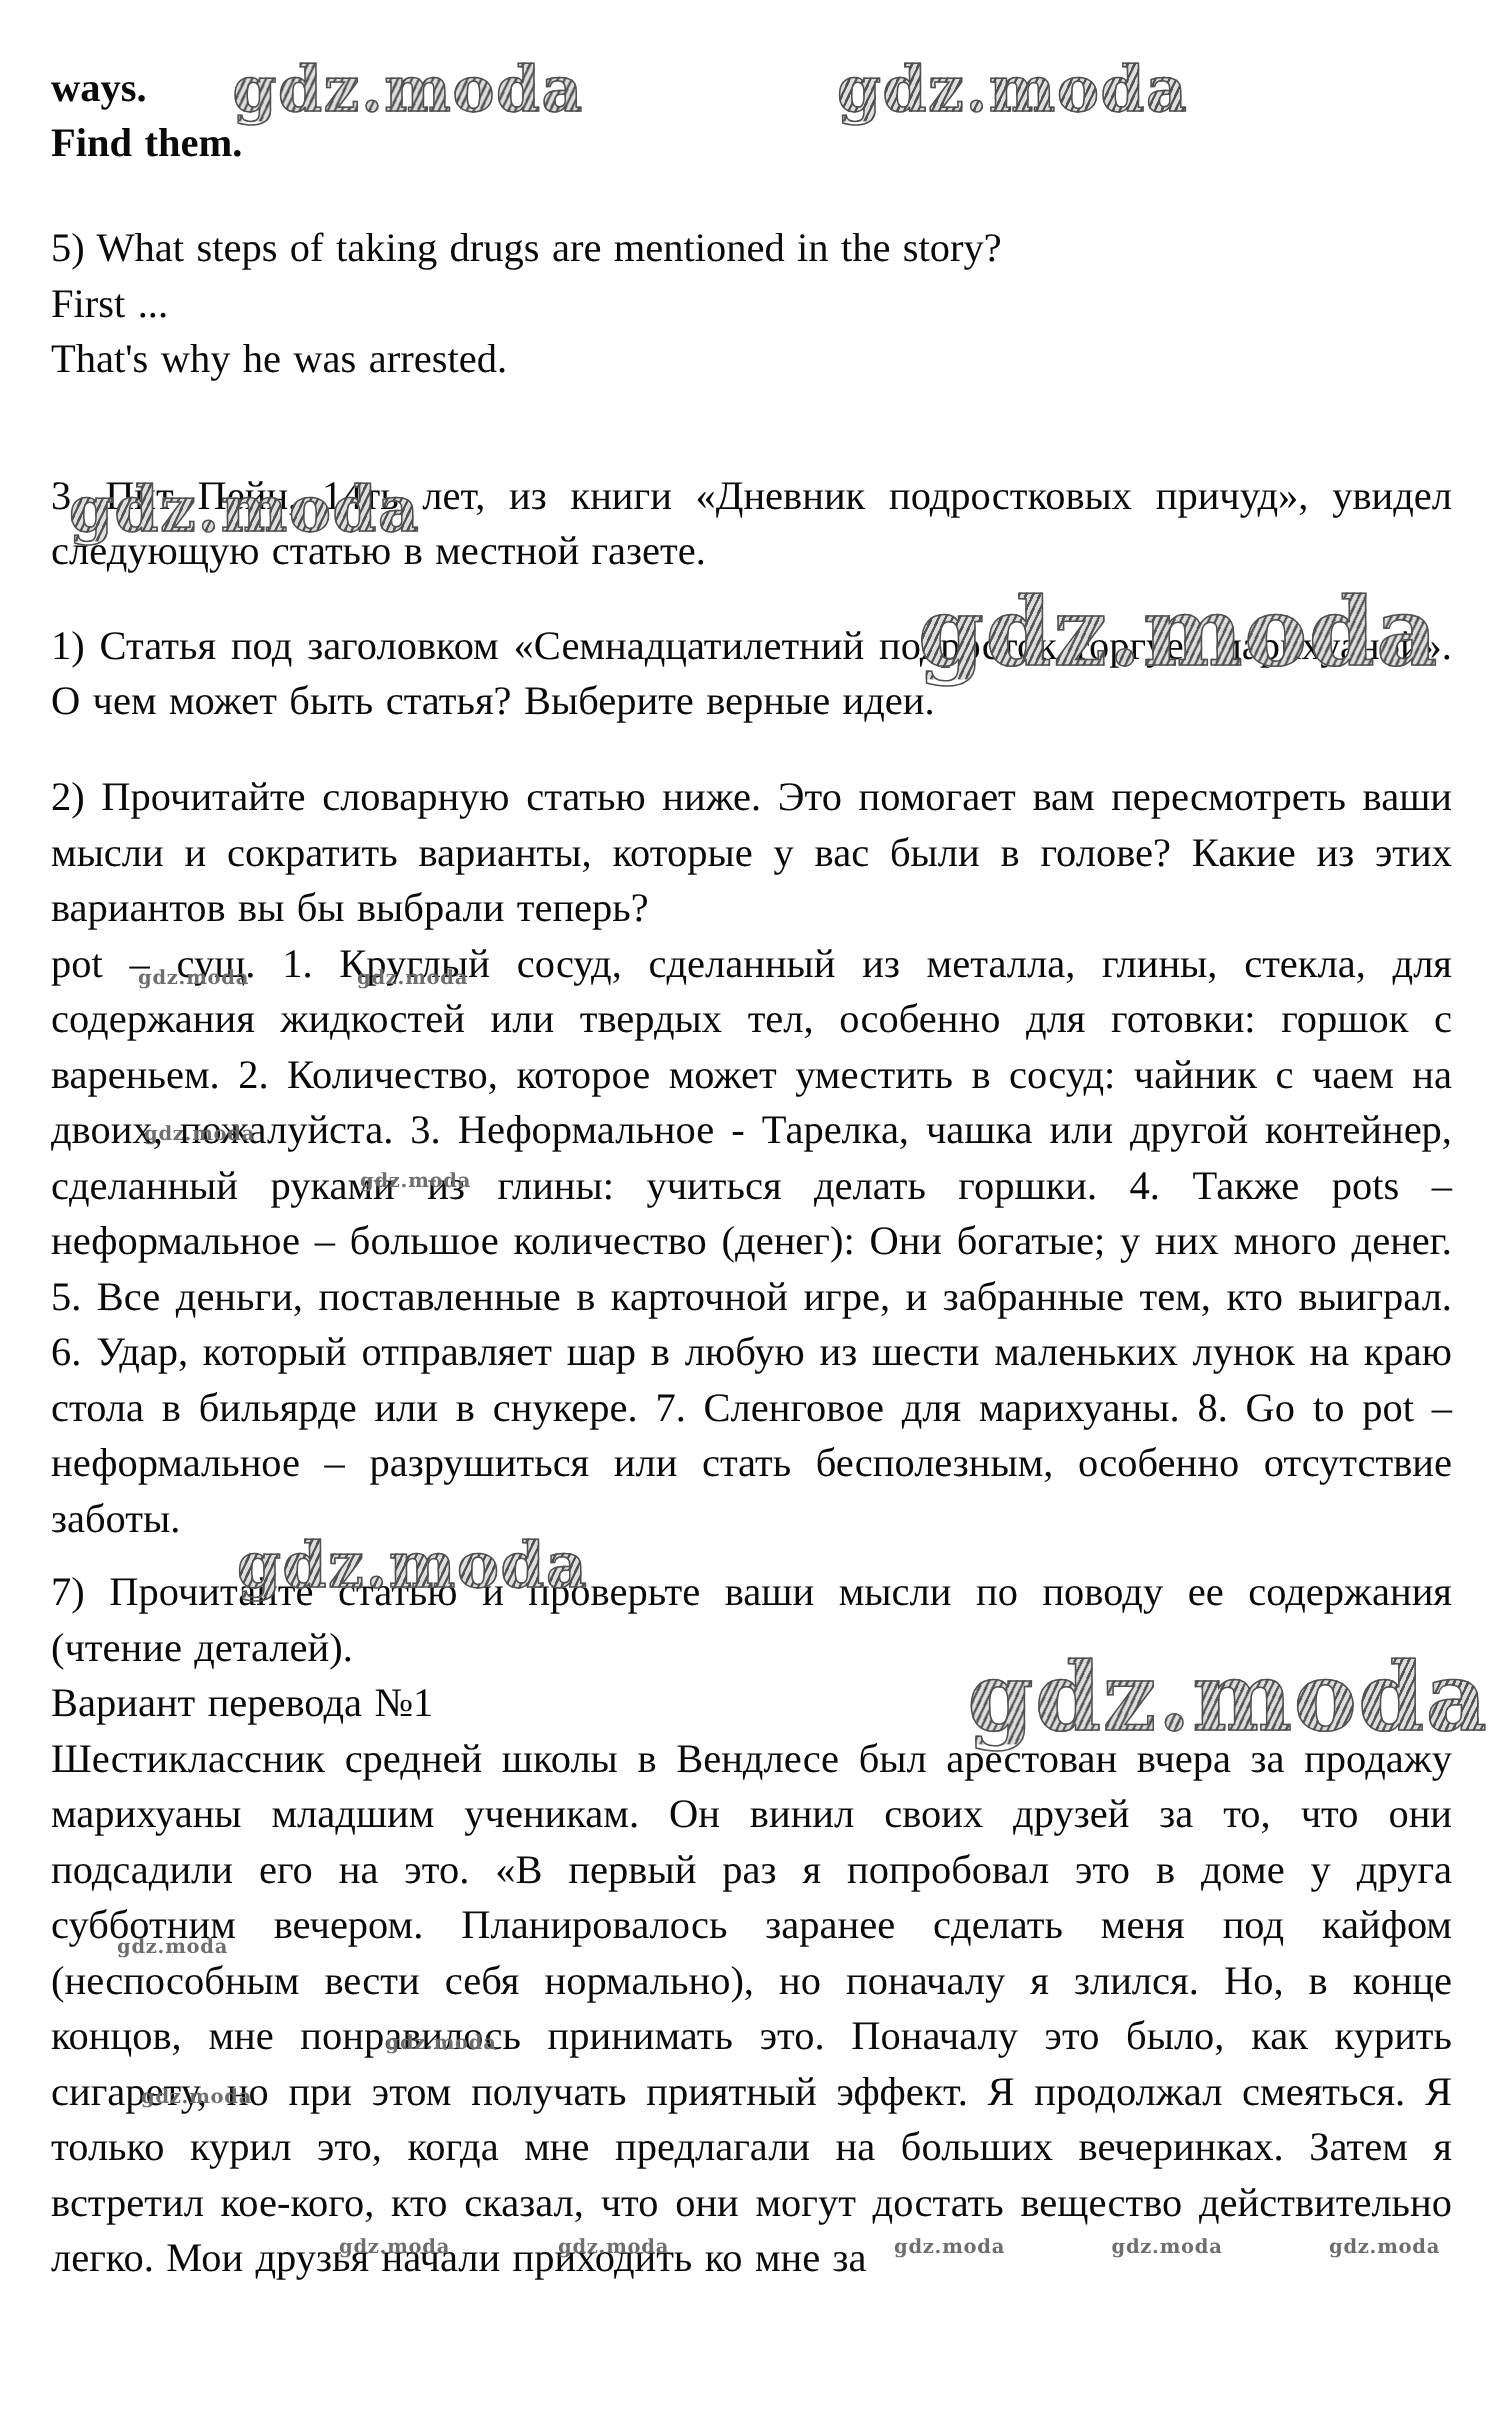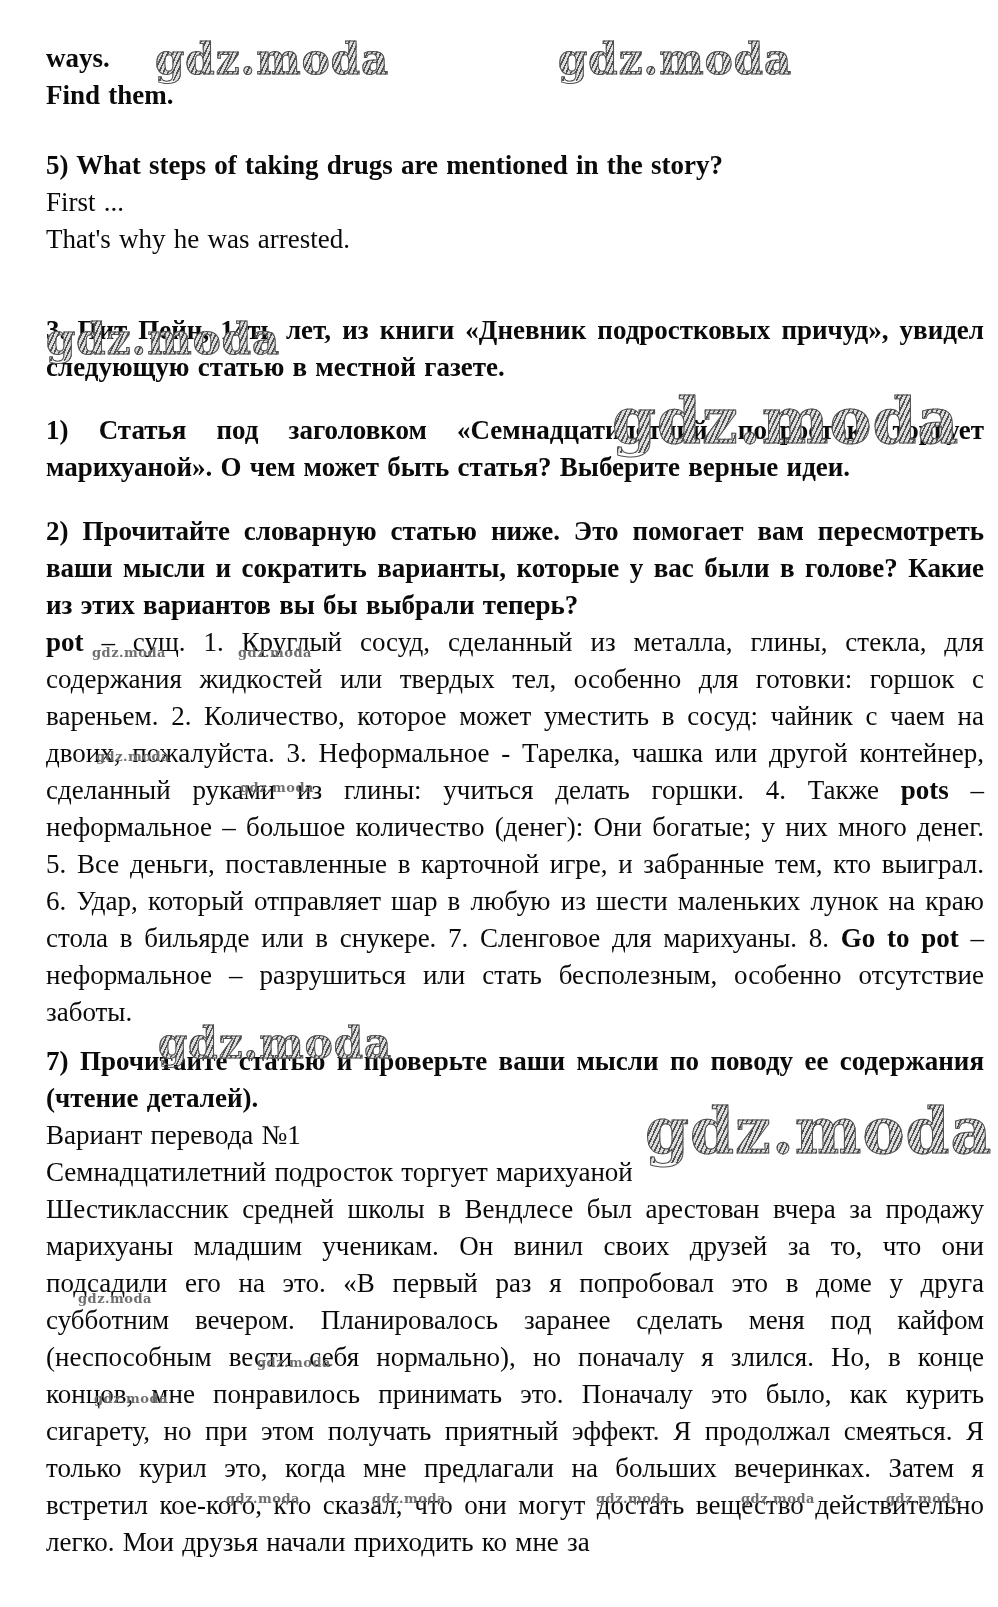--- a/index.html
+++ b/index.html
@@ -13,36 +13,36 @@
   .page {
     position: relative;
     width: 998px;
     height: 1607px;
     background: #ffffff;
     color: #0a0a0a;
     font-family: "Liberation Serif", serif;
   }
   .content {
     position: absolute;
-    top: 0; left: 16px; right: 0;
-    padding: 40px 14px 0 30px;
+    top: 0; left: 4px; right: 0;
+    padding: 40px 30px 0 30px;
   }
   .content p, .content div.line {
     margin: 0;
     font-size: 27px;
     line-height: 37px;
     text-align: justify;
     word-spacing: 1.5px;
   }
   .intro .line {
     text-align: left;
     font-weight: bold;
     line-height: 40px;
   }
-  .b { font-weight: bold; }
+  .b { font-weight: normal; }
   .center { text-align: right; }
   .q5     { margin-top: 33px !important; }
   .para9  { margin-top: 54px !important; min-height: 74px; }
   .para1  { margin-top: 26px !important; min-height: 74px; }
   .para2  { margin-top: 27px !important; min-height: 111px; }
   .dict   { min-height: 398px; }
   .para3  { margin-top: 12px !important; min-height: 66px; }
   .article{ min-height: 370px; }
 
   
@@ -120,18 +120,17 @@
     <p class="b para1">1) Статья под заголовком «Семнадцатилетний подросток торгует марихуаной». О чем может быть статья? Выберите верные идеи.</p>
 
     <p class="b para2">2) Прочитайте словарную статью ниже. Это помогает вам пересмотреть ваши мысли и сократить варианты, которые у вас были в голове? Какие из этих вариантов вы бы выбрали теперь?</p>
 
     <p class="dict"><span class="b">pot</span><span> – сущ. 1. Круглый сосуд, сделанный из металла, глины, стекла, для содержания жидкостей или твердых тел, особенно для готовки: горшок с вареньем. 2. Количество, которое может уместить в сосуд: чайник с чаем на двоих, пожалуйста. 3. Неформальное - Тарелка, чашка или другой контейнер, сделанный руками из глины: учиться делать горшки. 4. Также </span><span class="b">pots</span><span> – неформальное – большое количество (денег): Они богатые; у них много денег. 5. Все деньги, поставленные в карточной игре, и забранные тем, кто выиграл. 6. Удар, который отправляет шар в любую из шести маленьких лунок на краю стола в бильярде или в снукере. 7. Сленговое для марихуаны. 8. </span><span class="b">Go to pot</span><span> – неформальное – разрушиться или стать бесполезным, особенно отсутствие заботы.</span></p>
 
     <p class="b para3">7) Прочитайте статью и проверьте ваши мысли по поводу ее содержания (чтение деталей).</p>
 
     <p class="center">Вариант перевода №1</p>
 
-    <p class="center">Семнадцатилетний подросток торгует марихуаной</p>
 
     <p class="article">Шестиклассник средней школы в Вендлесе был арестован вчера за продажу марихуаны младшим ученикам. Он винил своих друзей за то, что они подсадили его на это. «В первый раз я попробовал это в доме у друга субботним вечером. Планировалось заранее сделать меня под кайфом (неспособным вести себя нормально), но поначалу я злился. Но, в конце концов, мне понравилось принимать это. Поначалу это было, как курить сигарету, но при этом получать приятный эффект. Я продолжал смеяться. Я только курил это, когда мне предлагали на больших вечеринках. Затем я встретил кое-кого, кто сказал, что они могут достать вещество действительно легко. Мои друзья начали приходить ко мне за</p>
 
   </div>
 </div>
 
 </body></html>

